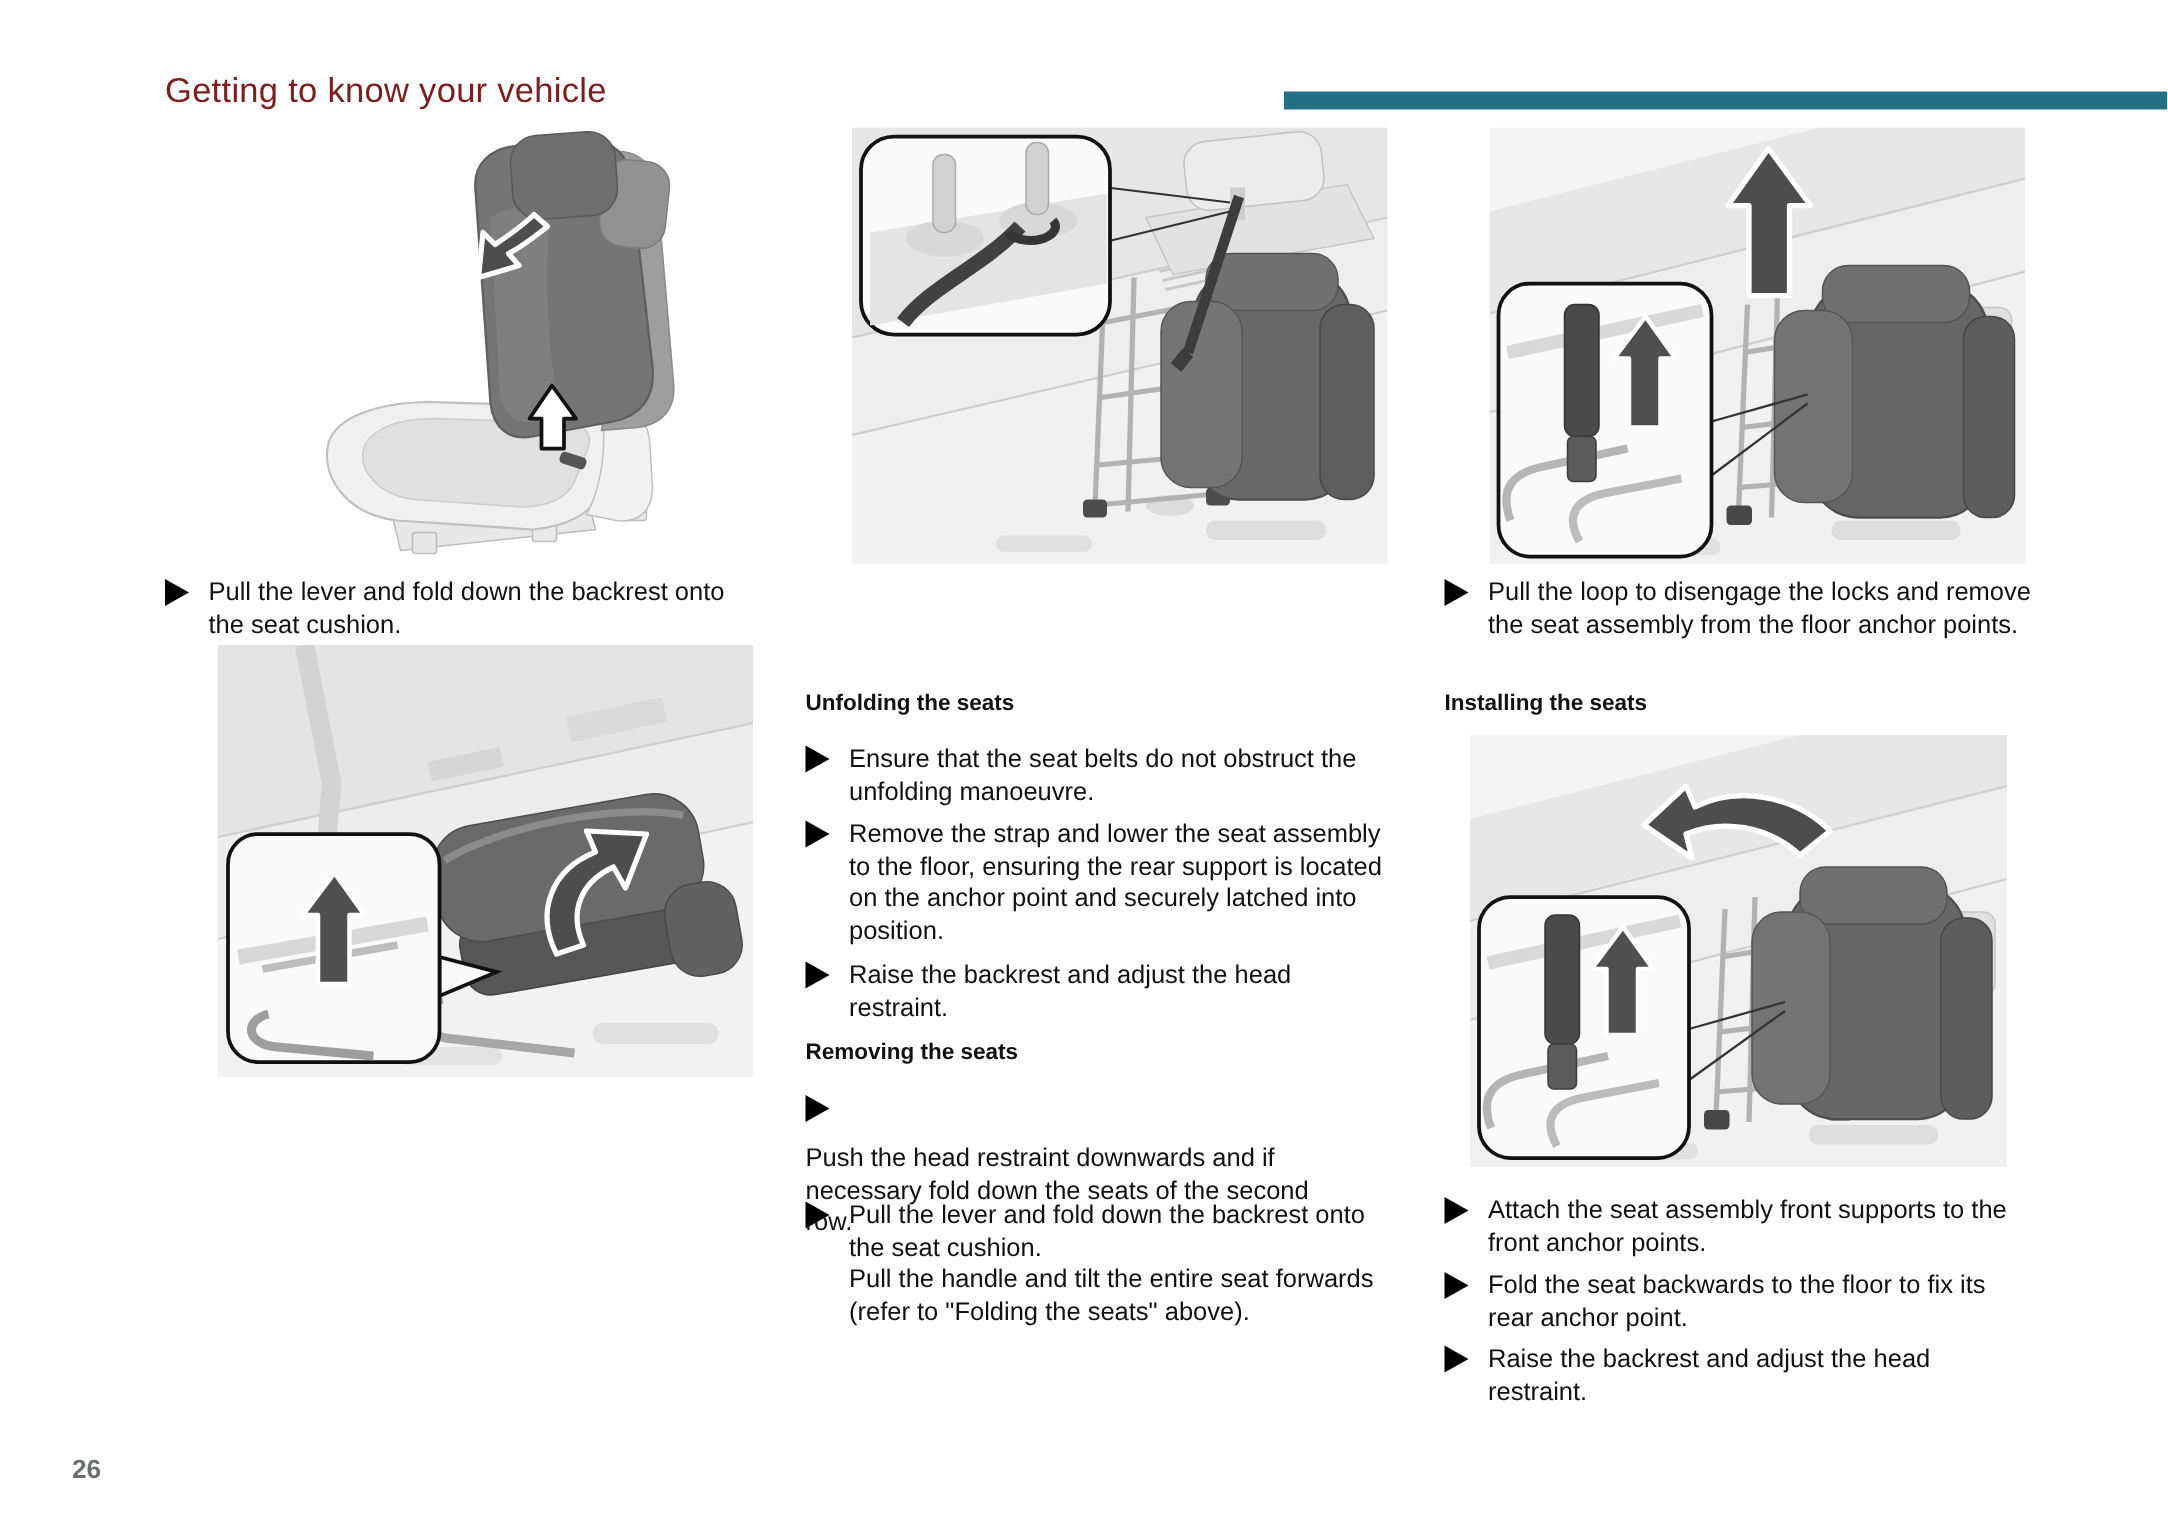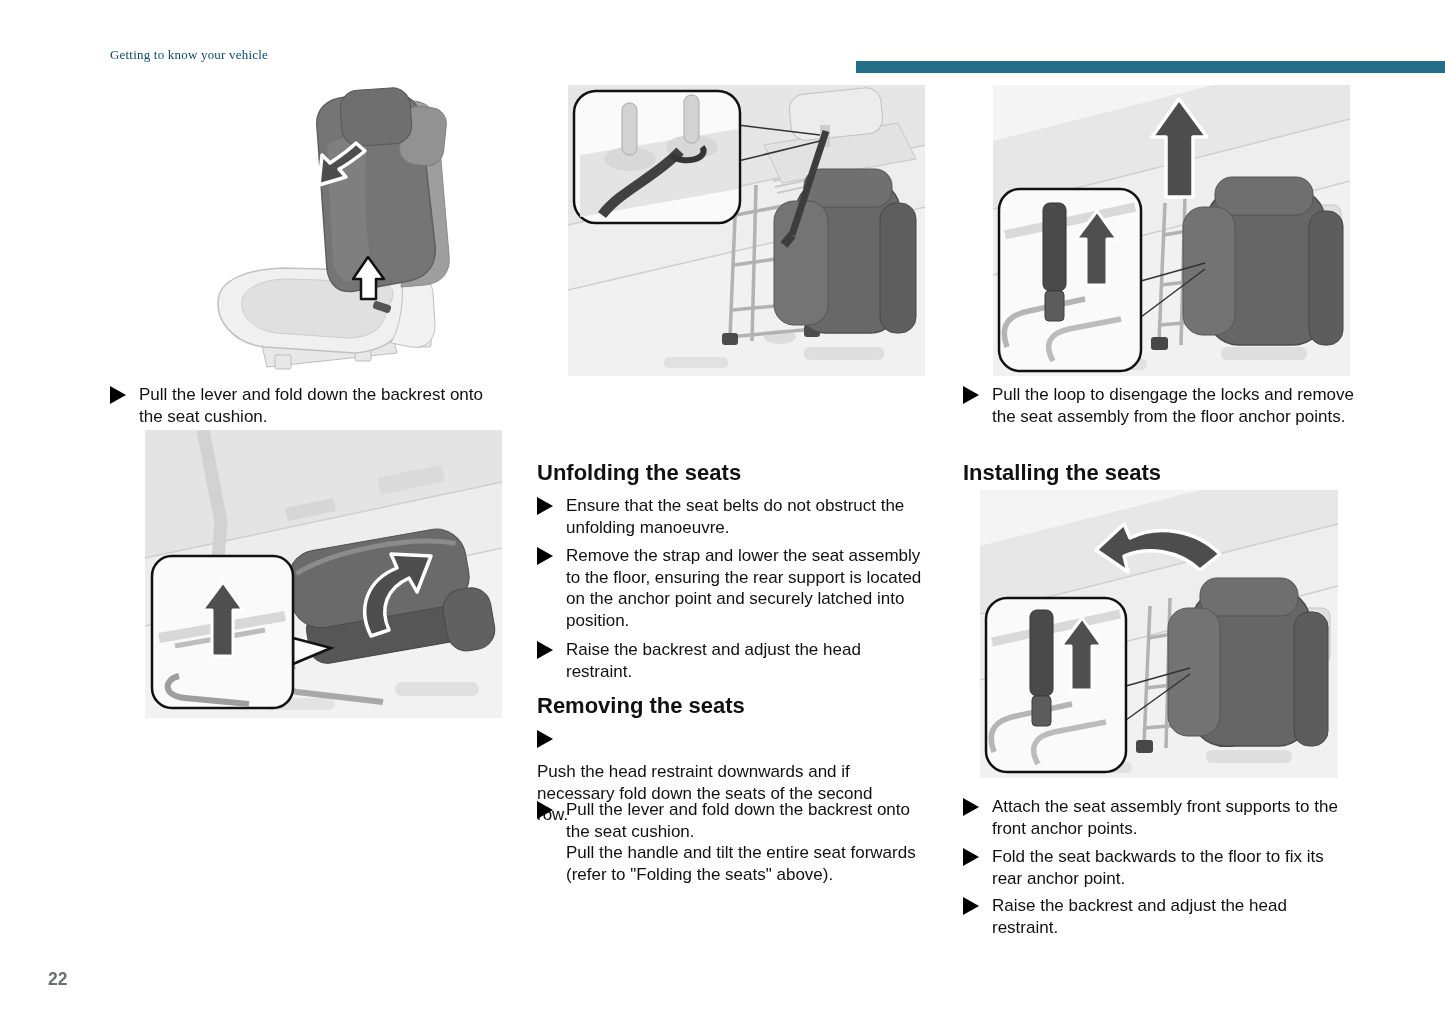--- a/index.html
+++ b/index.html
@@ -1,27 +1,27 @@
 <!DOCTYPE html>
 <html><head>
 <meta charset="utf-8">
 <style>
   html,body{margin:0;padding:0;background:#fff;}
   .page{position:relative;width:1445px;height:1018px;background:#ffffff;overflow:hidden;
         font-family:"Liberation Sans",sans-serif;color:#111;}
-  .header-title{position:absolute;left:110px;top:47px;font-size:13px;color:#0c4a6e;letter-spacing:.2px;font-family:Liberation Serif, serif;}
+  .header-title{position:absolute;left:110px;top:47px;font-size:23px;color:#7f1d1d;letter-spacing:.2px;}
   .header-bar{position:absolute;left:856px;top:61px;width:589px;height:12px;background:#236f88;}
   .fig{position:absolute;margin:0;padding:0;}
   .fig svg{display:block;}
   .bullet{position:absolute;display:flex;gap:13px;}
   .tri{flex:none;width:0;height:0;border-left:16px solid #000;
        border-top:9px solid transparent;border-bottom:9px solid transparent;margin-top:2px;}
   .btxt{font-size:17px;line-height:21.7px;width:362px;color:#111;}
   .btxt .bline{display:block;}
-  .h2{position:absolute;font-size:22px;font-weight:bold;color:#111;text-align:center;}
+  .h2{position:absolute;font-size:15px;font-weight:bold;color:#111;text-align:center;}
   .pageno{position:absolute;left:48px;top:969px;font-size:17.5px;font-weight:bold;color:#6d6e70;}
 </style>
 </head>
 <body>
 
 <div class="page">
 
   <div class="header-title">Getting to know your vehicle</div>
   <div class="header-bar"></div>
 
@@ -243,15 +243,15 @@
   </div>
   <div class="bullet" style="left:963px;top:796px;">
     <span class="tri"></span>
     <span class="btxt">Attach the seat assembly front supports to the front anchor points.</span>
   </div>
   <div class="bullet" style="left:963px;top:895px;">
     <span class="tri"></span>
     <span class="btxt">Raise the backrest and adjust the head restraint.</span>
   </div>
 
-  <div class="pageno">22</div>
+  <div class="pageno">26</div>
 
 </div>
 
 </body></html>

